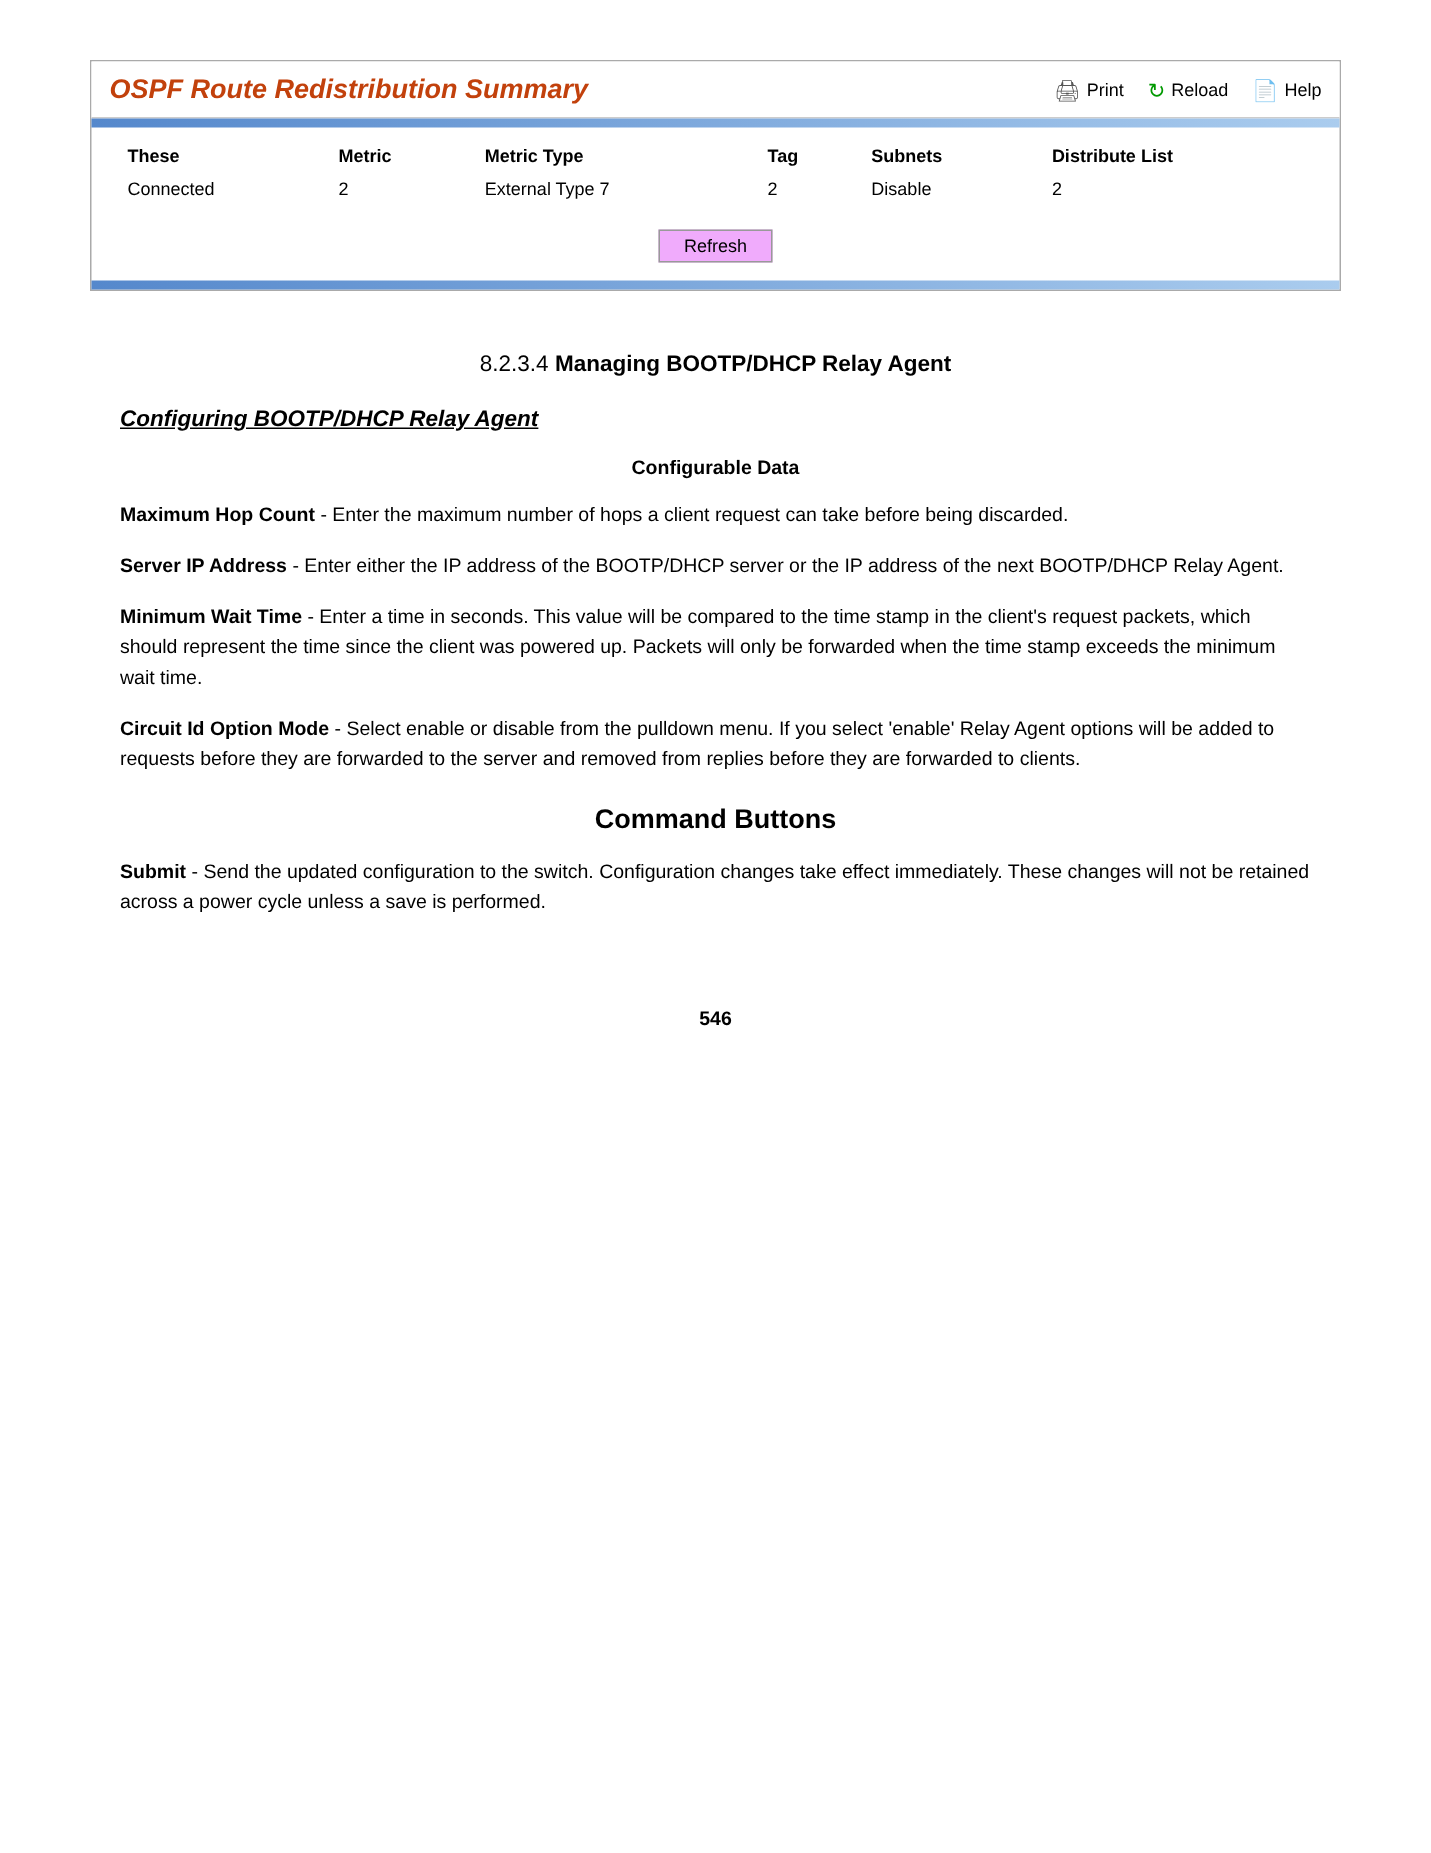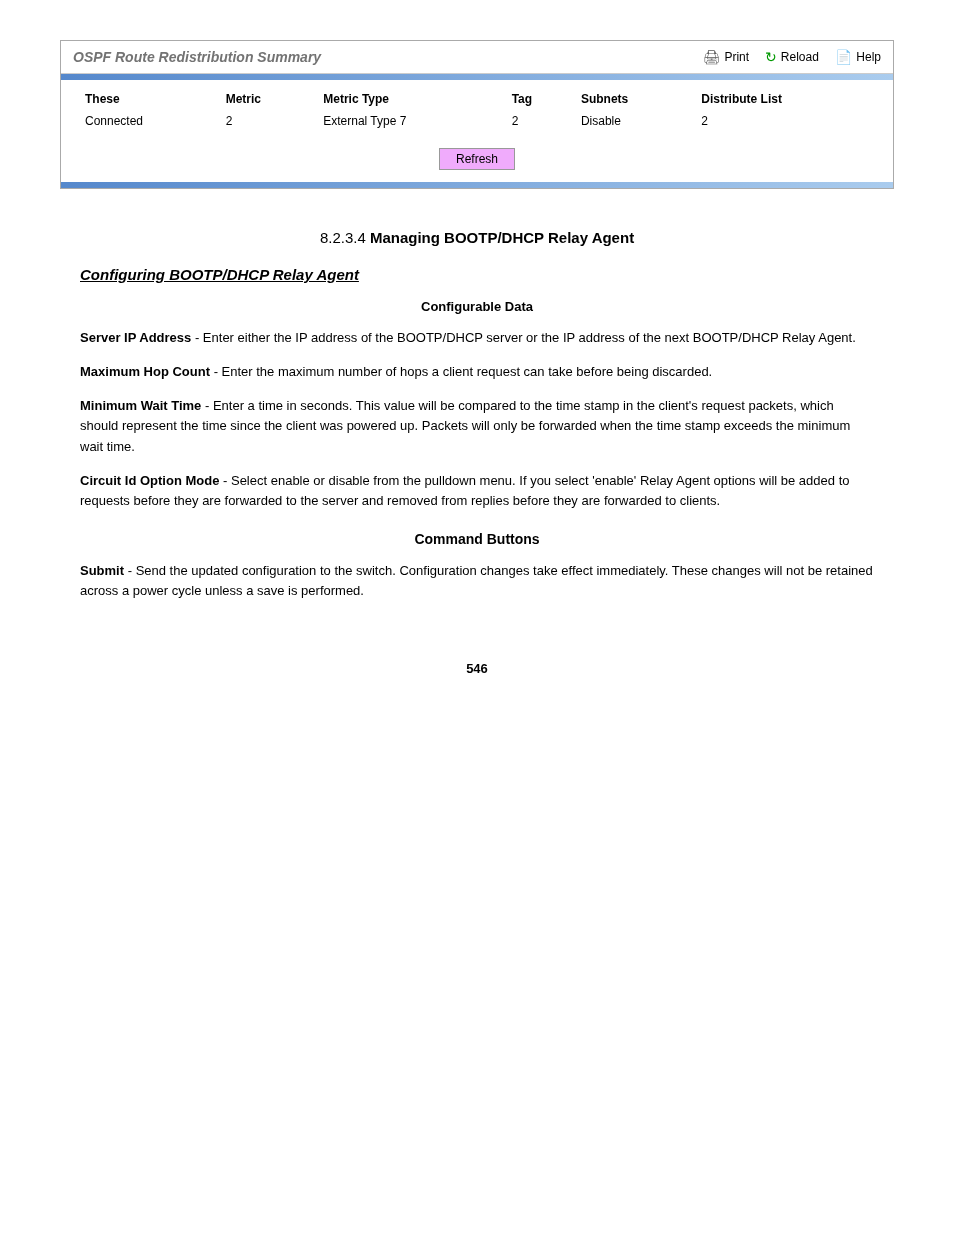--- a/index.html
+++ b/index.html
@@ -23,22 +23,22 @@
     .ospf-header {
       display: flex;
       align-items: center;
       justify-content: space-between;
       padding: 8px 12px;
       background: #ffffff;
       border-bottom: 1px solid #ccc;
     }
 
     .ospf-title {
-      color: #737373;
-      font-size: 14px;
+      color: #c2410c;
+      font-size: 18px;
       font-weight: bold;
       font-style: italic;
     }
 
     .ospf-actions {
       display: flex;
       gap: 16px;
       align-items: center;
     }
 
@@ -140,21 +140,21 @@
     .doc-paragraph {
       margin-bottom: 14px;
       line-height: 1.55;
     }
 
     .doc-paragraph .term {
       font-weight: bold;
     }
 
     .command-buttons-title {
-      font-size: 14px;
+      font-size: 18px;
       font-weight: bold;
       text-align: center;
       margin-bottom: 14px;
       margin-top: 20px;
     }
 
     .page-number {
       text-align: center;
       margin-top: 60px;
       font-size: 13px;
@@ -216,22 +216,22 @@
 <div class="doc-section">
   <div class="section-number-title">
     <span>8.2.3.4</span> <span class="bold-part">Managing BOOTP/DHCP Relay Agent</span>
   </div>
 
   <div class="subsection-title">Configuring BOOTP/DHCP Relay Agent</div>
 
   <div class="subsub-title">Configurable Data</div>
 
   <div id="doc-fields-container">
+      <div class="doc-paragraph"><span class="term">Maximum Hop Count</span> <span>- Enter the maximum number of hops a client request can take before being discarded.</span></div>
       <div class="doc-paragraph"><span class="term">Server IP Address</span> <span>- Enter either the IP address of the BOOTP/DHCP server or the IP address of the next BOOTP/DHCP Relay Agent.</span></div>
-      <div class="doc-paragraph"><span class="term">Maximum Hop Count</span> <span>- Enter the maximum number of hops a client request can take before being discarded.</span></div>
       <div class="doc-paragraph"><span class="term">Minimum Wait Time</span> <span>- Enter a time in seconds. This value will be compared to the time stamp in the client's request packets, which should represent the time since the client was powered up. Packets will only be forwarded when the time stamp exceeds the minimum wait time.</span></div>
       <div class="doc-paragraph"><span class="term">Circuit Id Option Mode</span> <span>- Select enable or disable from the pulldown menu. If you select 'enable' Relay Agent options will be added to requests before they are forwarded to the server and removed from replies before they are forwarded to clients.</span></div>
     </div>
 
   <div class="command-buttons-title">Command Buttons</div>
 
   <div id="doc-commands-container">
       <div class="doc-paragraph"><span class="term">Submit</span> <span>- Send the updated configuration to the switch. Configuration changes take effect immediately. These changes will not be retained across a power cycle unless a save is performed.</span></div>
     </div>
 </div>

